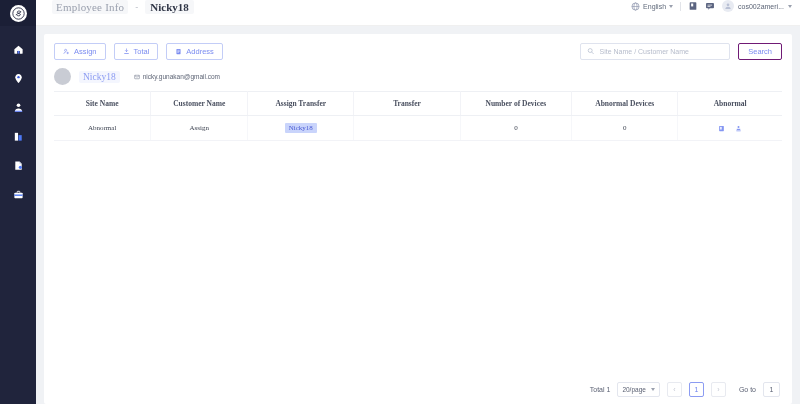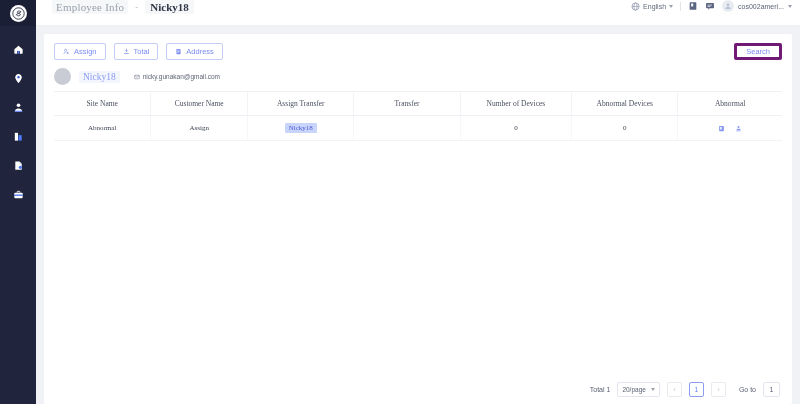--- a/index.html
+++ b/index.html
@@ -104,21 +104,21 @@
     display: flex; align-items: center; gap: 5px; padding: 0 6px;
     background: #fff;
   }
   .search-box input {
     border: 0; outline: 0; font-size: 7px; color: #3a4050;
     width: 100%; font-family: "Liberation Sans", sans-serif; background: transparent;
   }
   .search-box input::placeholder { color: #b6bccb; }
   .btn-search {
     height: 17px; padding: 0 9px;
-    border: 3px solid #701a75; border-radius: 2px;
+    border: 1px solid #701a75; border-radius: 2px;
     background: #fff; color: #7b8cf0; font-size: 7.5px;
     display: flex; align-items: center; cursor: pointer;
   }
 
   
   .emp-strip {
     display: flex; align-items: center; gap: 8px;
     padding: 0 10px 6px 10px;
     flex: 0 0 auto;
   }
@@ -129,21 +129,21 @@
     padding: 1px 4px; border-radius: 2px;
   }
   .emp-mail { display: flex; align-items: center; gap: 3px; margin-left: 6px; }
   .emp-mail-text { font-size: 6.5px; color: #5d6475; }
 
   
   .table-wrap { padding: 0 10px; flex: 1; min-height: 0; overflow: hidden; }
   table { width: 100%; border-collapse: collapse; table-layout: fixed; }
   thead th {
     font-family: "Liberation Serif", serif;
-    font-size: 7.5px; font-weight: normal; color: #4a5060;
+    font-size: 7.5px; font-weight: bold; color: #4a5060;
     padding: 7px 2px; text-align: center;
     border-top: 1px solid #eef0f4; border-bottom: 1px solid #eef0f4;
     border-right: 1px solid #f2f3f7;
   }
   thead th:last-child { border-right: 0; }
   tbody td {
     font-family: "Liberation Serif", serif;
     font-size: 7px; color: #3e4452;
     padding: 7px 2px; text-align: center;
     border-bottom: 1px solid #f2f3f7;
@@ -333,20 +333,27 @@
               <rect x="8" y="6.5" width="8" height="1.8" fill="#ffffff"></rect>
               <rect x="8" y="10.5" width="8" height="1.8" fill="#ffffff"></rect>
               <rect x="8" y="14.5" width="5" height="1.8" fill="#ffffff"></rect>
             </svg>
             <span>Address</span>
           </div>
 
         </div>
 
         <div class="search-area">
+          <div class="search-box">
+            <svg width="8" height="8" viewBox="0 0 24 24">
+              <circle cx="10.5" cy="10.5" r="6.5" fill="none" stroke="#aeb6c8" stroke-width="2.2"></circle>
+              <line x1="15.4" y1="15.4" x2="21" y2="21" stroke="#aeb6c8" stroke-width="2.2" stroke-linecap="round"></line>
+            </svg>
+            <input type="text" placeholder="Site Name / Customer Name" style="">
+          </div>
           <div class="btn-search">Search</div>
         </div>
       </div>
 
       <div class="emp-strip">
         <div class="avatar-lg"></div>
         <span class="emp-name">Nicky18</span>
         <div class="emp-mail">
           <svg width="6" height="6" viewBox="0 0 24 24">
             <rect x="2.5" y="5" width="19" height="14" rx="1.6" fill="none" stroke="#737b8e" stroke-width="2.2"></rect>

